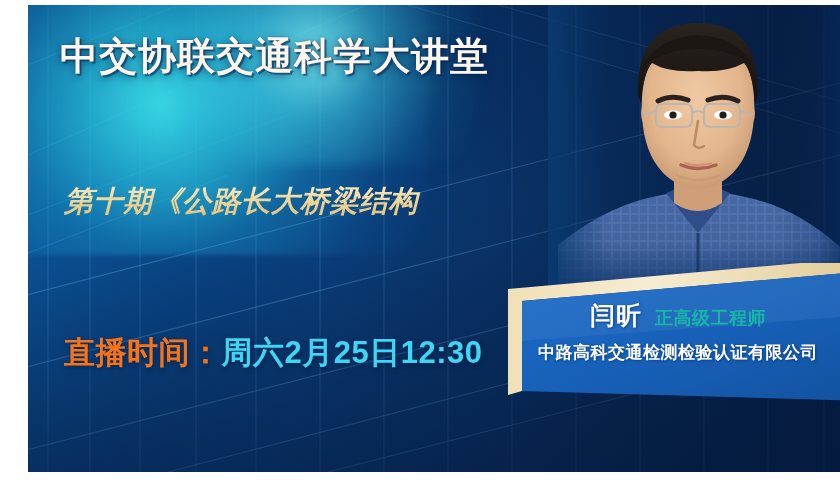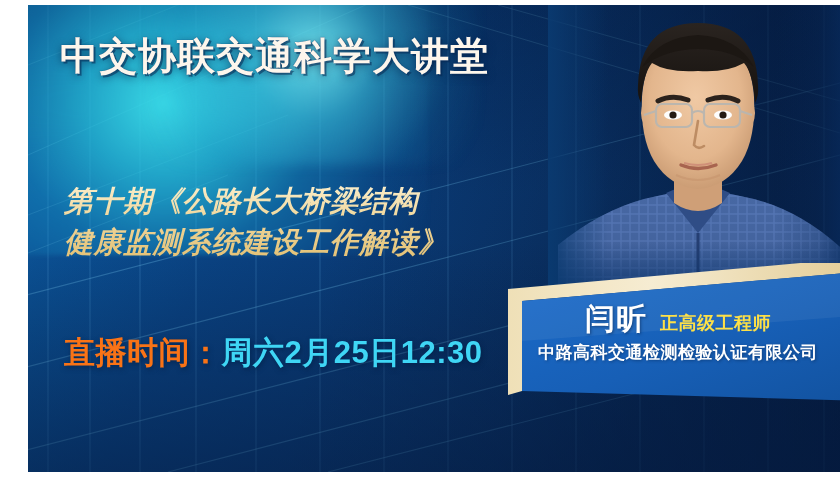--- a/index.html
+++ b/index.html
@@ -139,27 +139,27 @@
   }
   .speaker-panel svg{display:block;position:absolute;left:0;top:0;}
   .speaker-text{
     position:absolute;left:0;top:0;width:362px;height:145px;
   }
   .sp-nameline{
     position:absolute;left:0;right:18px;top:36px;
     text-align:center;white-space:nowrap;
   }
   .sp-name{
-    font-size:30px;font-weight:bold;color:#ffffff;
+    font-size:25px;font-weight:bold;color:#ffffff;
     letter-spacing:1px;
     text-shadow:1px 1px 3px rgba(4,26,62,0.5);
     text-align:right;
   }
   .sp-role{
-    font-size:18px;font-weight:bold;color:#fde047;
+    font-size:18px;font-weight:bold;color:#14b8a6;
     letter-spacing:0.5px;margin-left:13px;
   }
   .sp-company{
     position:absolute;left:0;right:18px;top:78px;
     text-align:center;white-space:nowrap;
     font-size:17px;font-weight:bold;color:#ffffff;
     letter-spacing:0.5px;
     text-shadow:1px 1px 3px rgba(4,26,62,0.45);
   }
 </style>
@@ -284,21 +284,20 @@
           <path d="M 128 178 Q 150 188 172 178" stroke="#c18d66" stroke-width="2" fill="none" opacity="0.4"></path>
         </g>
       </svg>
       <div class="photo-fade"></div>
     </div>
 
     <div class="headline">中交协联交通科学大讲堂</div>
 
     <div class="subtitle">
       <span class="sub-line">第十期《公路长大桥梁结构</span>
-      <span class="sub-line">健康监测系统建设工作解读》</span>
     </div>
 
     <div class="livetime">
       <span class="lt-label">直播时间：</span><span class="lt-value">周六2月25日12:30</span>
     </div>
 
     <div class="speaker-panel">
       <svg width="362" height="145" viewBox="0 0 362 145" xmlns="http://www.w3.org/2000/svg">
         <defs>
           <linearGradient id="panelg" x1="0" y1="0" x2="1" y2="1">

